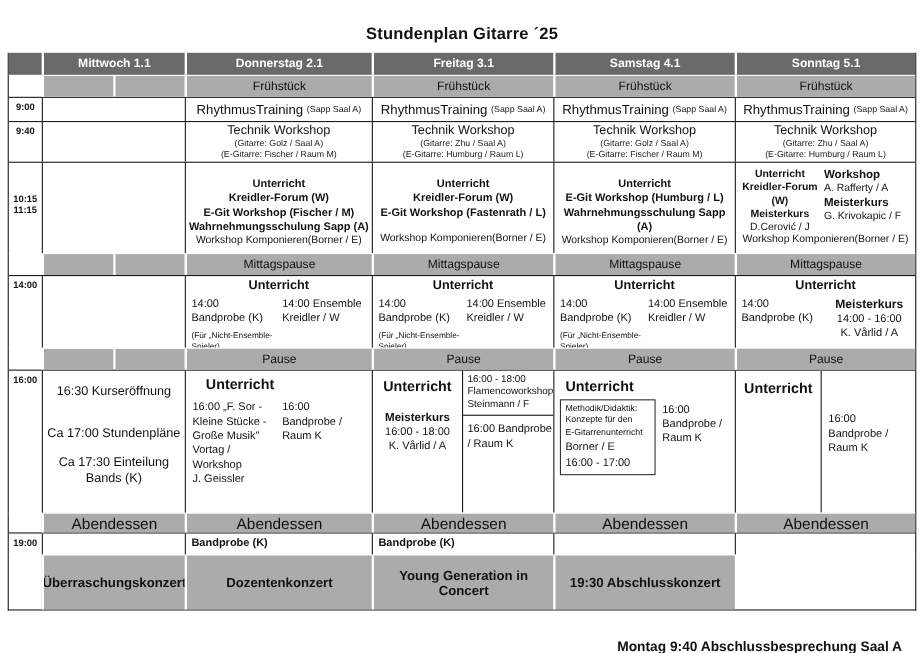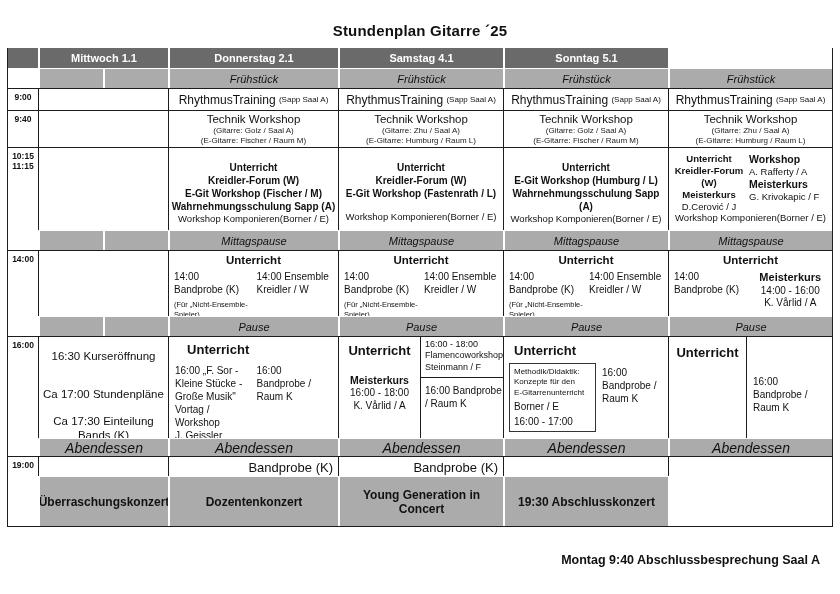--- a/index.html
+++ b/index.html
@@ -15,26 +15,26 @@
   .white .c:first-child{border-left:none;}
   
   .band{border-top:1px solid #fff;}
   .band .c{background:#ababab;border-left:2px solid #fff;}
   .band .c:first-child{border-left:none;margin-left:39px;}
   
   .hdr .c{background:#6a6a6a;color:#fff;font-weight:bold;font-size:11px;
     display:flex;align-items:center;justify-content:center;border-left:2px solid #fff;}
   .hdr .c:first-child{border-left:none;}
   .h20{height:20px}.h22{height:22px}.h18{height:18px}.h37{height:37px}
-  .h83{height:83px}.h70{height:66px}.h102{height:102px}.h50{height:50px}
+  .h83{height:83px}.h70{height:66px}.h102{height:130px}.h50{height:50px}
   .time{font-size:8.5px;font-weight:bold;text-align:center;padding-top:3px;}
-  .time2{display:flex;flex-direction:column;justify-content:flex-start;
+  .time2{display:flex;flex-direction:column;justify-content:center;
     font-size:8.5px;font-weight:bold;text-align:center;padding:3px 0 9px 0;}
   .bandlab{display:flex;align-items:center;justify-content:center;
-    font-style:italic;font-size:11px;}
+    font-size:11px;}
   .split{display:flex;background:none !important;}
   .split .half{flex:1;background:#ababab;}
   .split .half + .half{margin-left:2px;}
   .center{display:flex;align-items:center;justify-content:center;}
   .rhythm{font-size:12px;}
   .rhythm .sm{font-size:8px;}
   .tech{display:flex;flex-direction:column;align-items:center;justify-content:center;line-height:1.2;}
   .tech .t{font-size:11.5px;}
   .tech .sm{font-size:8px;color:#222;}
   
@@ -77,40 +77,41 @@
   .sat16 .ttl{font-weight:bold;font-size:13px;padding:6px 0 0 10px;}
   .sat16 .cols{display:grid;grid-template-columns:92px 1fr;column-gap:6px;padding-top:5px;}
   .sat16 .box{border:1px solid #333;margin-left:5px;padding:3px 4px;line-height:1.3;}
   .sat16 .box .sm{font-size:8px;}
   .sat16 .box .nm{font-size:10px;padding-top:2px;}
   .sat16 .bp{font-size:10px;line-height:1.3;padding-top:3px;}
   .sun16{display:grid;grid-template-columns:78px 1fr;padding:0;}
   .sun16 .lft{border-right:1px solid #1c1c1c;text-align:center;padding-top:8px;font-weight:bold;font-size:13px;}
   .sun16 .bp{font-size:10px;line-height:1.3;text-align:left;padding:38px 4px 0 6px;}
   
-  .bp19{font-size:13px;text-align:right;padding:3px 5px;}
+  .bp19{font-size:10px;text-align:left;padding:3px 5px;font-weight:bold;}
   
   .conc{display:flex;align-items:center;justify-content:center;
     font-weight:bold;font-size:12px;text-align:center;}
   .conc20 .c.time{padding-top:4px;}
   .dinlab{font-size:14px;}
   .footer{font-weight:bold;font-size:12.5px;text-align:right;padding:26px 20px 0 0;}
 </style>
 </head>
 <body>
 
 <div class="page">
   <div class="title">Stundenplan Gitarre ´25</div>
 
   <div class="tbl">
 
     <div class="row hdr h20">
       <div class="c"></div>
       <div class="c">Mittwoch 1.1</div>
       <div class="c">Donnerstag 2.1</div>
+      <div class="c">Freitag 3.1</div>
       <div class="c">Samstag 4.1</div>
       <div class="c">Sonntag 5.1</div>
     </div>
 
     <div class="row band h20">
       <div class="c time">8:00</div>
       <div class="c split">
         <div class="half"></div>
         <div class="half"></div>
       </div>

